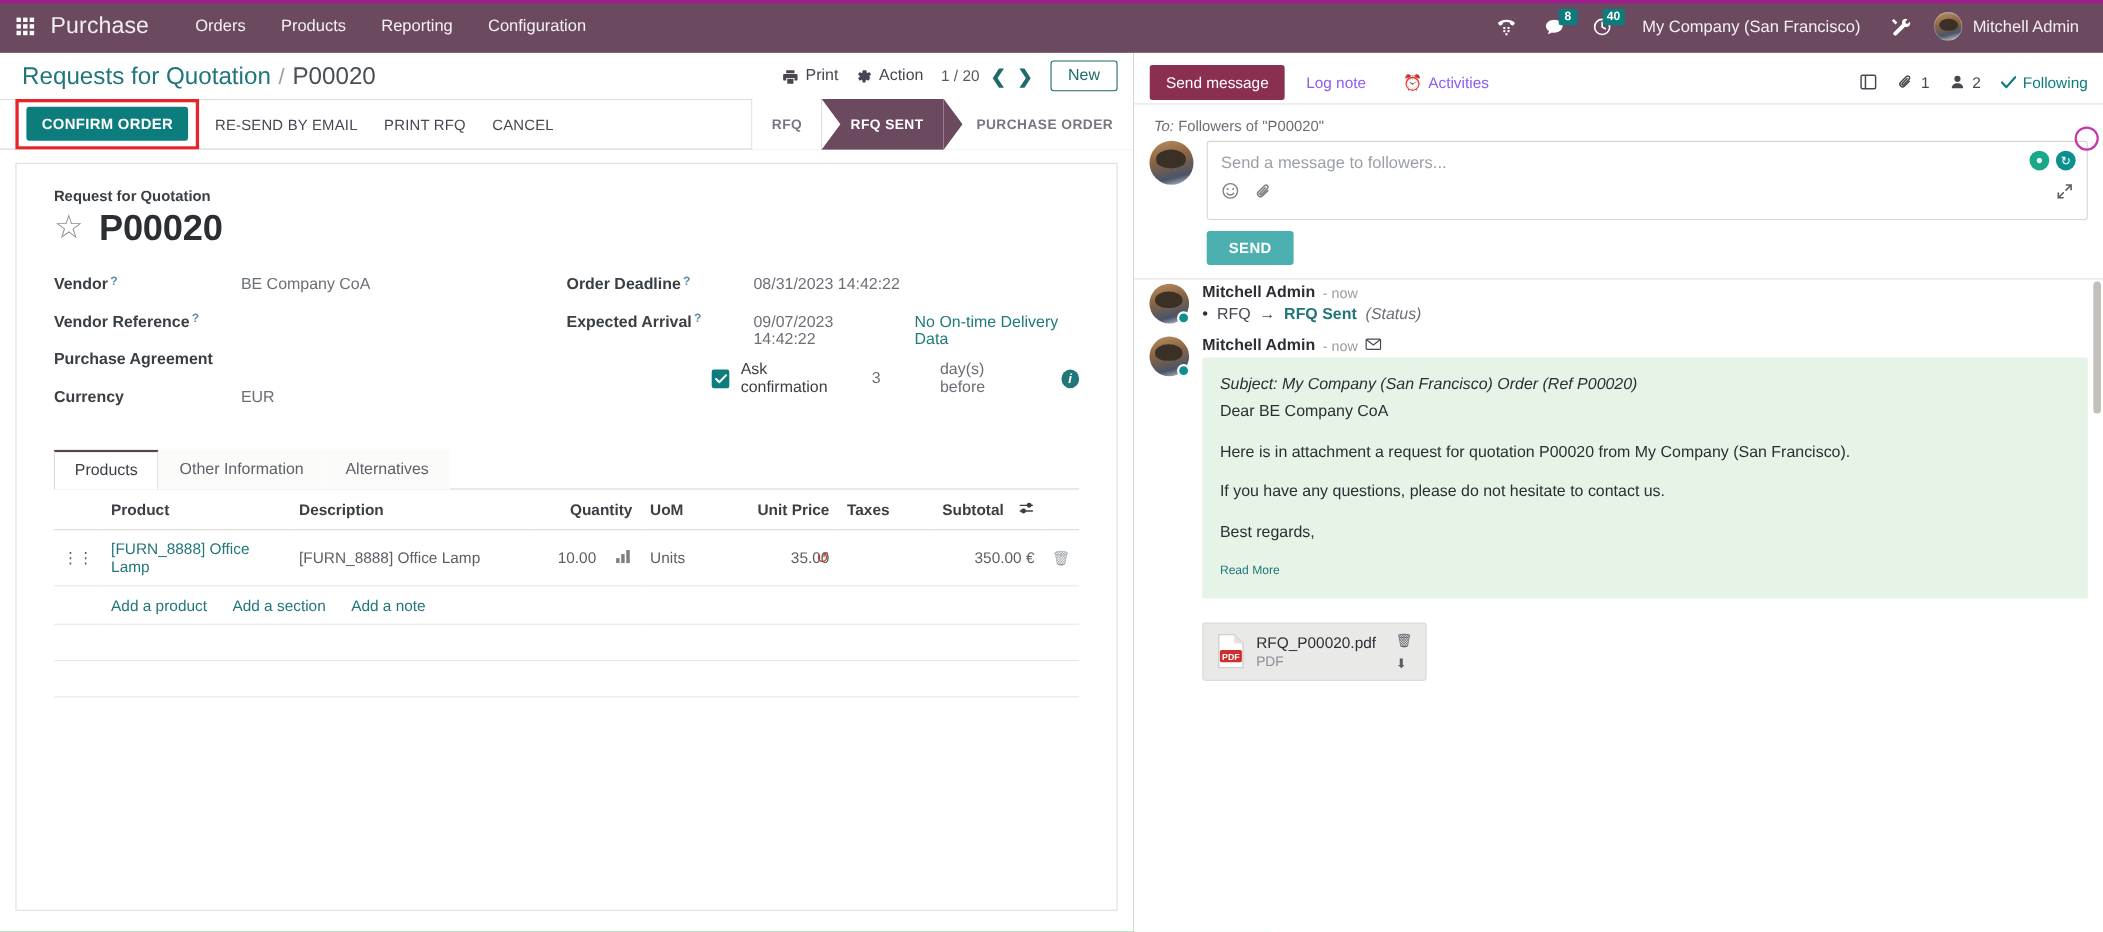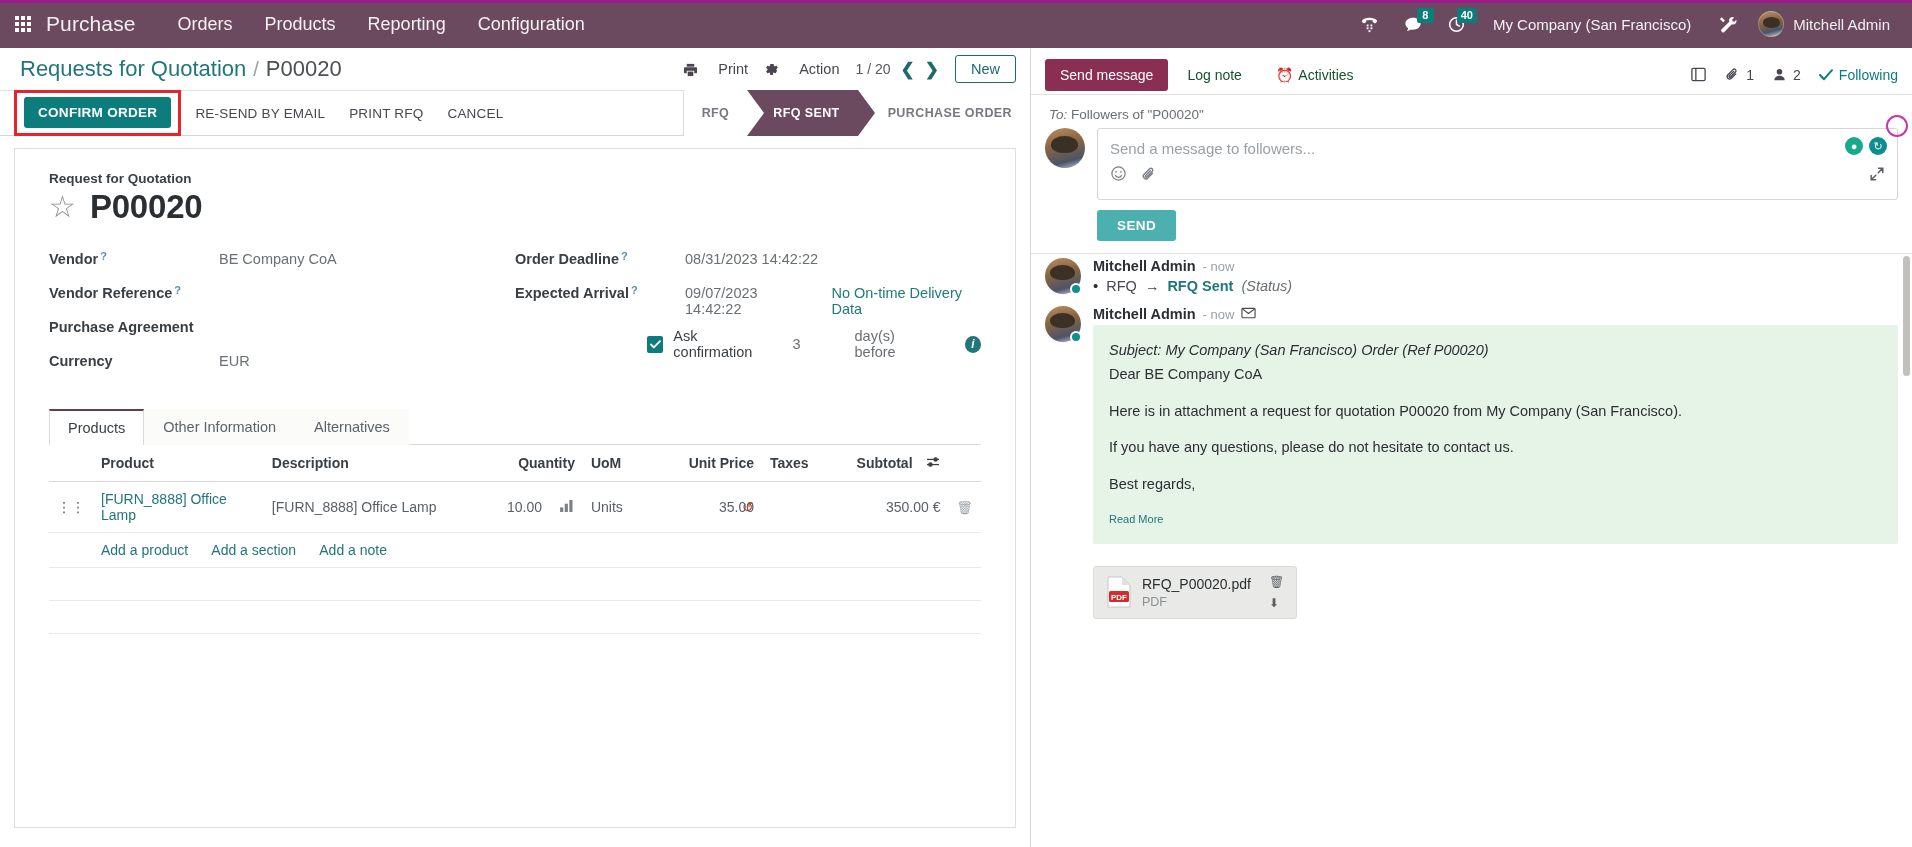--- a/index.html
+++ b/index.html
@@ -23,21 +23,21 @@
   .apps-grid {
     width: 46px; display: flex; align-items: center; justify-content: center;
     cursor: pointer;
   }
   .apps-grid .g {
     display: grid; grid-template-columns: repeat(3, 4px); grid-gap: 2px;
   }
   .apps-grid .g i { width: 4px; height: 4px; background: #fff; display: block; }
   .brand { font-size: 21px; font-weight: 400; margin-right: 26px; letter-spacing: .1px; }
   .navitem {
-    font-size: 18px; padding: 0 16px; line-height: 48px; cursor: pointer;
+    font-size: 15px; padding: 0 16px; line-height: 48px; cursor: pointer;
     color: #f4f0f3;
   }
   .nav-right { margin-left: auto; display: flex; align-items: center; padding-right: 10px; gap: 2px; }
   .nav-icon-btn {
     position: relative; padding: 0 11px; height: 48px; display: flex; align-items: center;
     cursor: pointer; color: #fff;
   }
   .badge-count {
     position: absolute; top: 8px; right: 0px; background: #0d7c7c; color: #fff;
     font-size: 11px; font-weight: 700; border-radius: 2px; padding: 1px 4px;
@@ -64,21 +64,21 @@
   .cp-row {
     height: 42px; display: flex; align-items: center; padding: 0 14px 0 20px;
     background: #fff;
   }
   .breadcrumb { font-size: 22px; color: #1f6b6b; display: flex; align-items: baseline; gap: 7px;}
   .breadcrumb .crumb-link { color: #21767a; cursor: pointer; }
   .breadcrumb .sep { color: #9aa0a6; font-size: 20px; }
   .breadcrumb .current { color: #4a4f54; }
   .cp-right { margin-left: auto; display: flex; align-items: center; gap: 16px; }
   .cp-btn {
-    display: flex; align-items: center; gap: 20px; font-size: 14.5px; color: #4a4550;
+    display: flex; align-items: center; gap: 6px; font-size: 14.5px; color: #4a4550;
     cursor: pointer; font-weight: 400;
   }
   .pager { display: flex; align-items: center; gap: 10px; color: #5a5560; font-size: 14px; }
   .pager-arrow { color: #1f6b6b; font-size: 17px; cursor: pointer; font-weight: 700; }
   .btn-new {
     border: 1px solid #1f6b6b; color: #1f6b6b; background: #fff;
     padding: 5px 15px; font-size: 14.5px; border-radius: 3px; cursor: pointer;
   }
 
   
@@ -199,21 +199,21 @@
   .totals .tl { font-size: 14.5px; font-weight: 700; color: #3a3f44; }
   .totals .tv { font-size: 14.5px; color: #5a5f65; }
 
   
   .chatter-top {
     display: flex; align-items: center; padding: 7px 14px 0 14px; gap: 4px;
     border-bottom: 1px solid #e3e1de; background: #fff; height: 47px;
   }
   .ch-btn {
     font-size: 14px; padding: 7px 14px; border-radius: 3px; cursor: pointer;
-    border: 1px solid transparent; color: #14532d; background: none;
+    border: 1px solid transparent; color: #8b5cf6; background: none;
     font-family: "Liberation Sans", sans-serif;
   }
   .ch-btn.primary { background: #8b2f52; color: #fff; font-weight: 400; }
   .ch-btn .ico { margin-right: 5px; }
   .ch-right { margin-left: auto; display: flex; align-items: center; gap: 18px; }
   .ch-stat { display: flex; align-items: center; gap: 6px; font-size: 14px; color: #4a4550; cursor: pointer;}
   .ch-follow { color: #0d7c7c; font-size: 14px; display: flex; align-items: center; gap: 6px; cursor: pointer;}
 
   .compose-wrap { padding: 8px 14px 0 14px; }
   .to-line { font-size: 13.5px; color: #6a6f75; font-style: italic; margin: 4px 0 6px 4px; }

